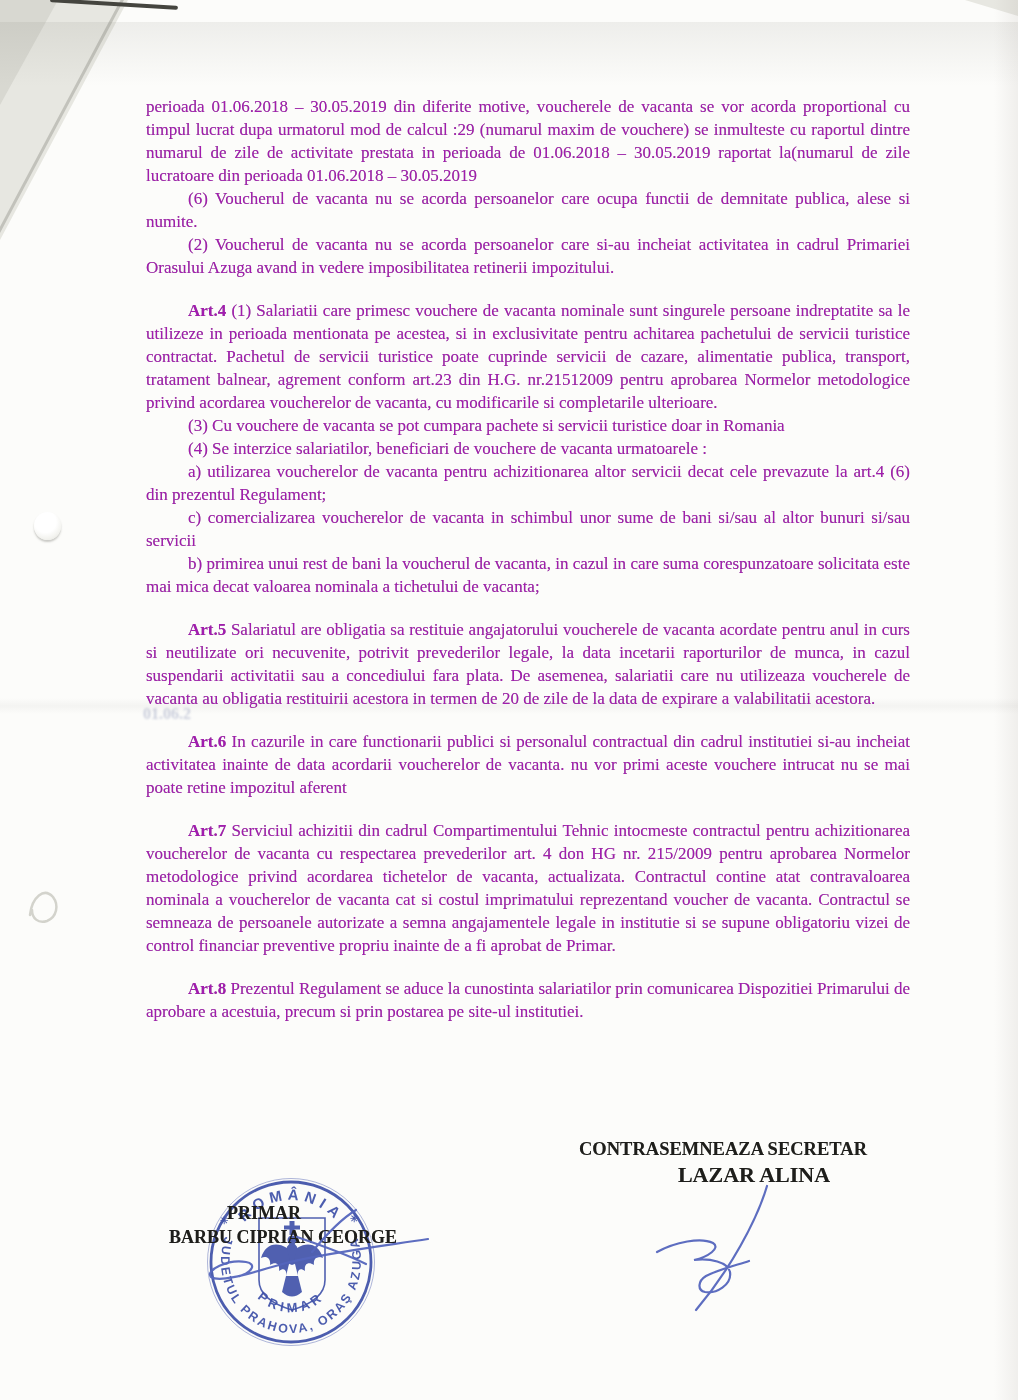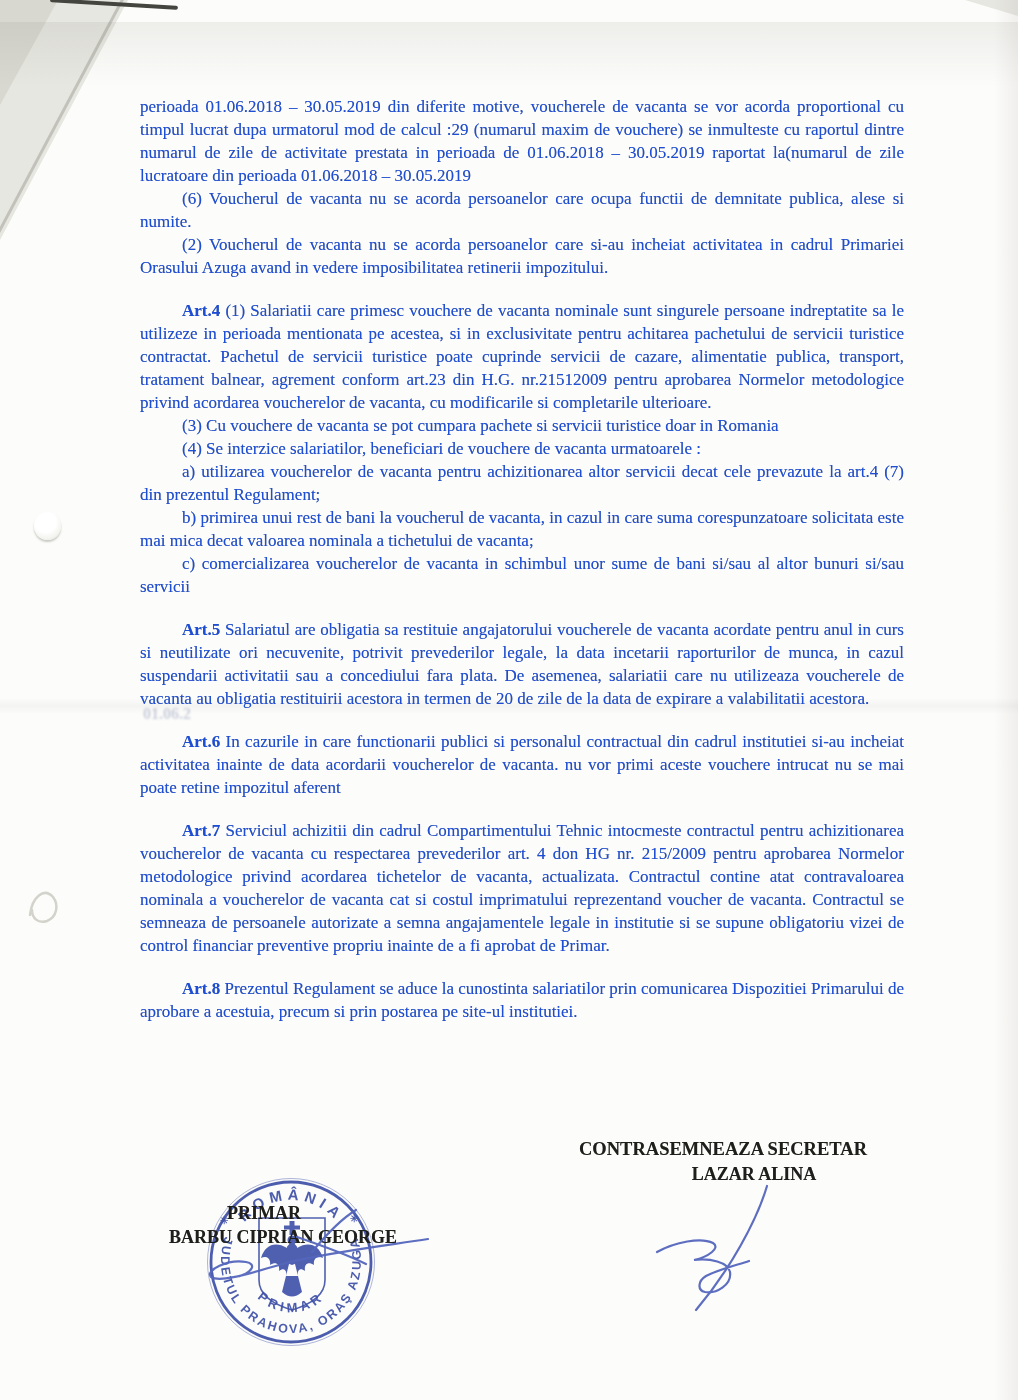--- a/index.html
+++ b/index.html
@@ -40,40 +40,40 @@
     position:absolute;right:0;top:0;width:24px;height:100%;
     background:linear-gradient(90deg,rgba(150,140,135,0),rgba(150,140,135,.12));
   }
   .emboss-hole{ 
     position:absolute;left:34px;top:512px;width:27px;height:28px;border-radius:50%;
     background:radial-gradient(circle at 42% 35%, #ffffff 45%, #f3f3ef 70%, #dedeD8 100%);
     box-shadow:0 2px 2px rgba(140,140,132,.45);
   }
   
   .content{
-    position:absolute;left:140px;top:95px;width:764px;
-    font-size:17px;line-height:23px;color:#1d4ed8;
+    position:absolute;left:146px;top:95px;width:764px;
+    font-size:17px;line-height:23px;color:#a21caf;
     text-align:justify;
     text-shadow:0 0 .5px rgba(35,35,30,.4);
   }
   .para{margin:0;}
   .para.indent{text-indent:42px;}
   .para.gap{margin-top:20px;}
   .para b{font-weight:bold;}
   
   .ghost{
     position:absolute;left:143px;top:705px;
     font-size:16px;font-weight:bold;color:#7d87ae;opacity:.38;filter:blur(1.1px);
   }
   
   .sig{position:absolute;font-weight:bold;color:#1e1e1b;text-shadow:0 0 .5px rgba(30,30,25,.45);}
   .sig-left{left:158px;top:1201px;width:250px;text-align:center;font-size:18px;line-height:24px;z-index:5;}
   .sig-left .t1{margin-right:38px;}
   .sig-right{left:578px;top:1137px;width:290px;text-align:center;font-size:18.5px;line-height:25px;z-index:5;}
-  .sig-right .t2{text-indent:62px;font-size:18px;}
+  .sig-right .t2{text-indent:62px;font-size:22px;}
   
   svg.overlay{position:absolute;left:0;top:0;z-index:4;pointer-events:none;}
   svg.overlay.pen{z-index:6;}
 </style>
 </head>
 <body>
 
 <div class="paper"></div>
 <div class="corner-under"></div>
 <div class="fold-edge"></div>
@@ -83,23 +83,23 @@
 <div class="right-edge-shade"></div>
 <div class="emboss-hole"></div>
 
 <div class="content">
     <p class="para">perioada 01.06.2018 – 30.05.2019 din diferite motive, voucherele de vacanta se vor acorda proportional cu timpul lucrat dupa urmatorul mod de calcul :29 (numarul maxim de vouchere) se inmulteste cu raportul dintre numarul de zile de activitate prestata in perioada de 01.06.2018 – 30.05.2019 raportat la(numarul de zile lucratoare din perioada 01.06.2018 – 30.05.2019</p>
     <p class="para indent">(6) Voucherul de vacanta nu se acorda persoanelor care ocupa functii de demnitate publica, alese si numite.</p>
     <p class="para indent">(2) Voucherul de vacanta nu se acorda persoanelor care si-au incheiat activitatea in cadrul Primariei Orasului Azuga avand in vedere imposibilitatea retinerii impozitului.</p>
     <p class="para indent gap"><b>Art.4</b> (1) Salariatii care primesc vouchere de vacanta nominale sunt singurele persoane indreptatite sa le utilizeze in perioada mentionata pe acestea, si in exclusivitate pentru achitarea pachetului de servicii turistice contractat. Pachetul de servicii turistice poate cuprinde servicii de cazare, alimentatie publica, transport, tratament balnear, agrement conform art.23 din H.G. nr.21512009 pentru aprobarea Normelor metodologice privind acordarea voucherelor de vacanta, cu modificarile si completarile ulterioare.</p>
     <p class="para indent">(3) Cu vouchere de vacanta se pot cumpara pachete si servicii turistice doar in Romania</p>
     <p class="para indent">(4) Se interzice salariatilor, beneficiari de vouchere de vacanta urmatoarele :</p>
-    <p class="para indent">a) utilizarea voucherelor de vacanta pentru achizitionarea altor servicii decat cele prevazute la art.4 (7) din prezentul Regulament;</p>
+    <p class="para indent">a) utilizarea voucherelor de vacanta pentru achizitionarea altor servicii decat cele prevazute la art.4 (6) din prezentul Regulament;</p>
+    <p class="para indent">c) comercializarea voucherelor de vacanta in schimbul unor sume de bani si/sau al altor bunuri si/sau servicii</p>
     <p class="para indent">b) primirea unui rest de bani la voucherul de vacanta, in cazul in care suma corespunzatoare solicitata este mai mica decat valoarea nominala a tichetului de vacanta;</p>
-    <p class="para indent">c) comercializarea voucherelor de vacanta in schimbul unor sume de bani si/sau al altor bunuri si/sau servicii</p>
     <p class="para indent gap"><b>Art.5</b> Salariatul are obligatia sa restituie angajatorului voucherele de vacanta acordate pentru anul in curs si neutilizate ori necuvenite, potrivit prevederilor legale, la data incetarii raporturilor de munca, in cazul suspendarii activitatii sau a concediului fara plata. De asemenea, salariatii care nu utilizeaza voucherele de vacanta au obligatia restituirii acestora in termen de 20 de zile de la data de expirare a valabilitatii acestora.</p>
     <p class="para indent gap"><b>Art.6</b> In cazurile in care functionarii publici si personalul contractual din cadrul institutiei si-au incheiat activitatea inainte de data acordarii voucherelor de vacanta. nu vor primi aceste vouchere intrucat nu se mai poate retine impozitul aferent</p>
     <p class="para indent gap"><b>Art.7</b> Serviciul achizitii din cadrul Compartimentului Tehnic intocmeste contractul pentru achizitionarea voucherelor de vacanta cu respectarea prevederilor art. 4 don HG nr. 215/2009 pentru aprobarea Normelor metodologice privind acordarea tichetelor de vacanta, actualizata. Contractul contine atat contravaloarea nominala a voucherelor de vacanta cat si costul imprimatului reprezentand voucher de vacanta. Contractul se semneaza de persoanele autorizate a semna angajamentele legale in institutie si se supune obligatoriu vizei de control financiar preventive propriu inainte de a fi aprobat de Primar.</p>
     <p class="para indent gap"><b>Art.8</b> Prezentul Regulament se aduce la cunostinta salariatilor prin comunicarea Dispozitiei Primarului de aprobare a acestuia, precum si prin postarea pe site-ul institutiei.</p>
   </div>
 
 <div class="ghost">01.06.2</div>
 
 <svg class="overlay" width="1018" height="1400" viewBox="0 0 1018 1400">
   <g stroke="#3e50a8" fill="none" opacity="0.92">

